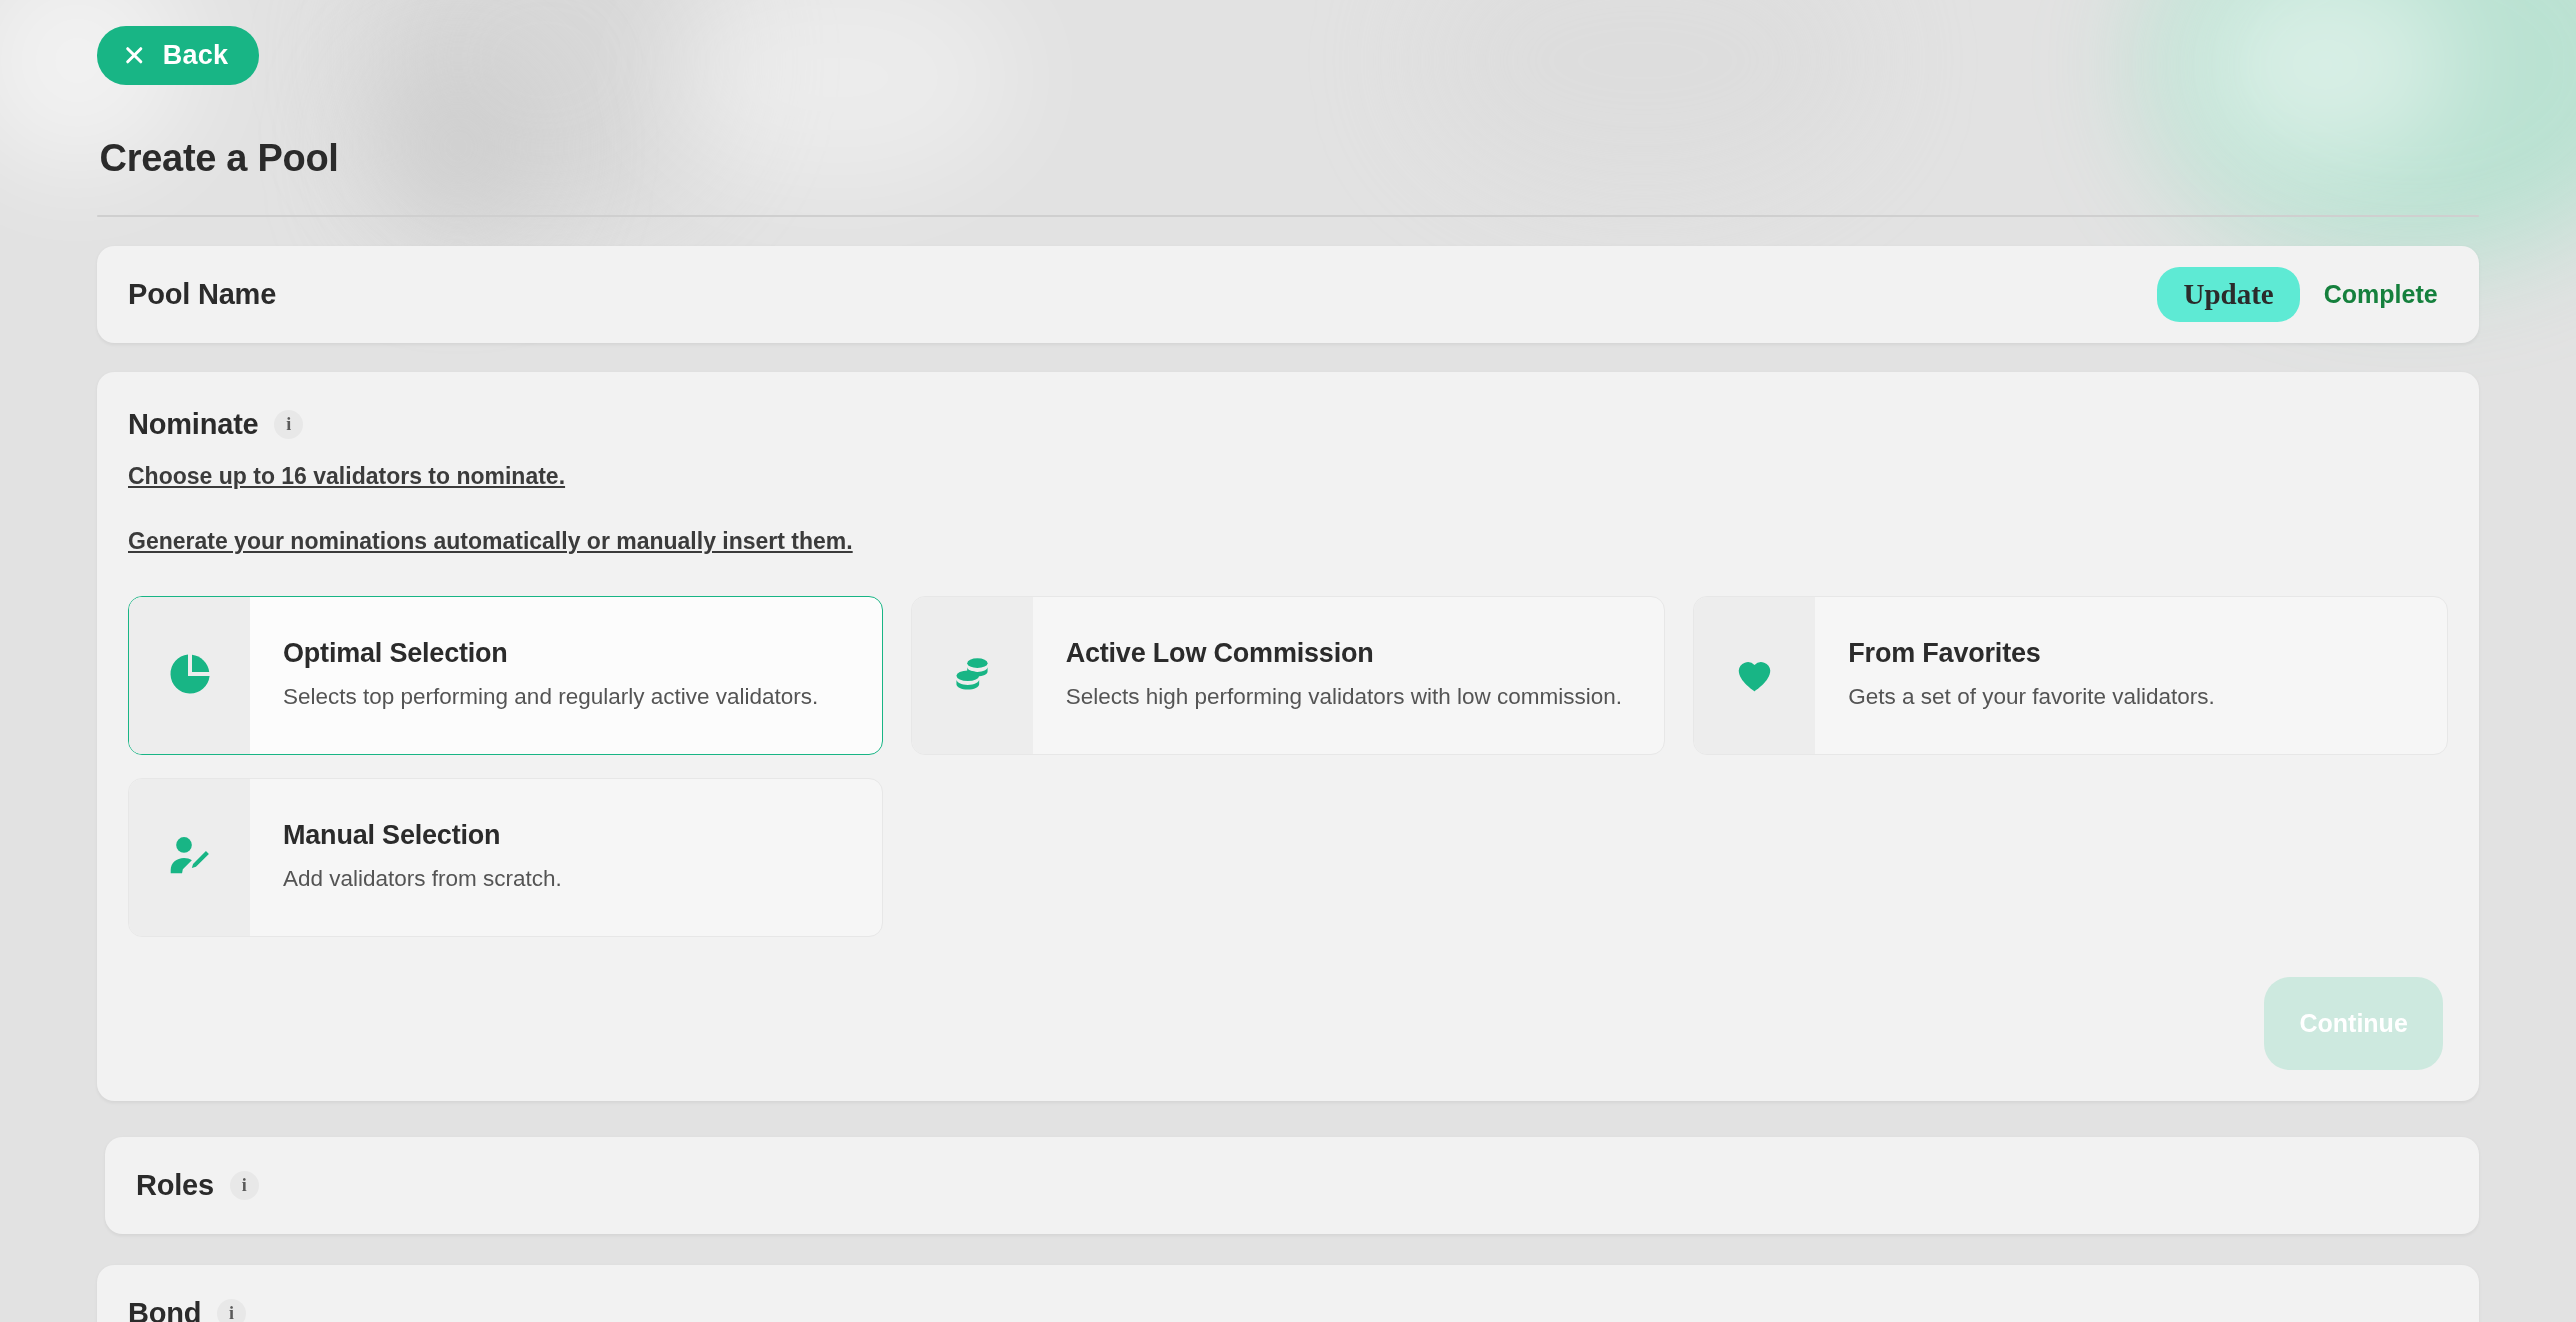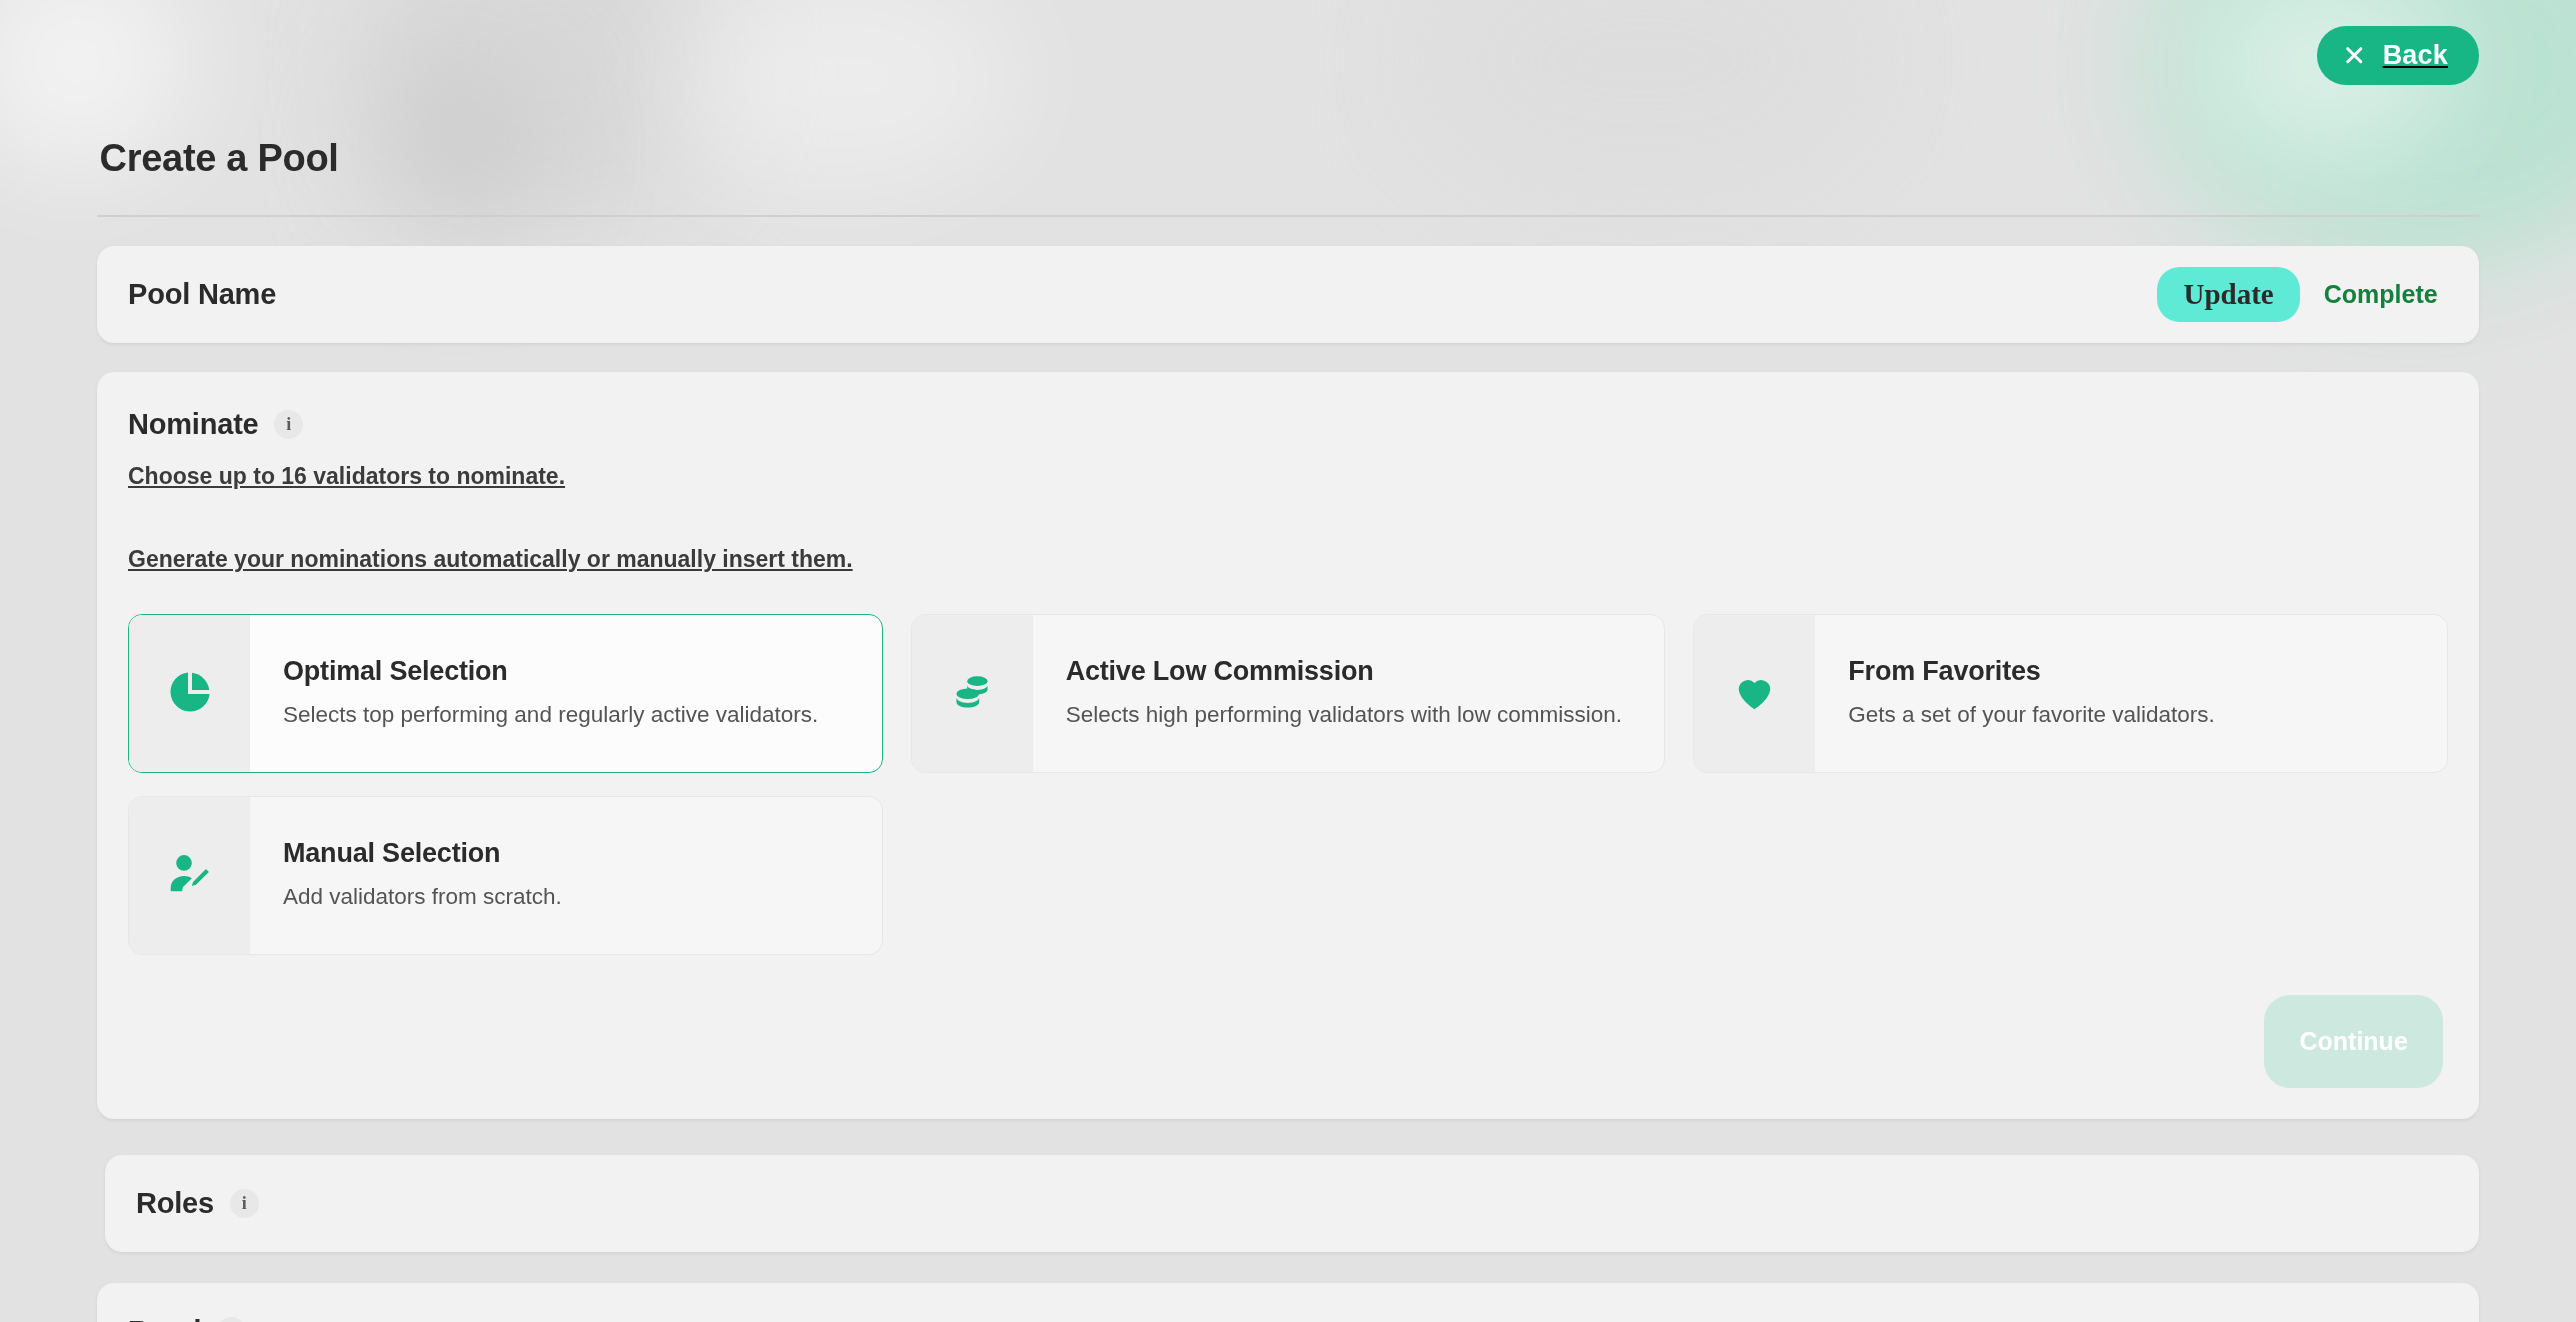--- a/index.html
+++ b/index.html
@@ -44,22 +44,20 @@
     z-index: 1;
     width: 2576px;
     height: 1323px;
     padding: 0 97px;
   }
 
   .back-row {
     height: 111px;
     display: flex;
     align-items: center;
-    justify-content: flex-end;
-    text-decoration: underline;
   }
 
   .back-button {
     display: inline-flex;
     align-items: center;
     gap: 17.3px;
     height: 59px;
     padding: 0 31px 0 26px;
     border: none;
     border-radius: 29px;
@@ -159,21 +157,21 @@
   
   .nominate-card { padding: 36px 31px 31px 31px; }
 
   .nominate-subtitle {
     margin-top: 22.5px;
     font-size: 23px;
     font-weight: bold;
     color: #3b3b3b;
     text-decoration: underline;
   }
-  .nominate-subtitle.second { margin-top: 56px; }
+  .nominate-subtitle.second { margin-top: 38px; }
 
   .options-grid {
     margin-top: 41px;
     display: grid;
     grid-template-columns: repeat(3, 1fr);
     column-gap: 28px;
     row-gap: 22.5px;
   }
 
   .option-card {

